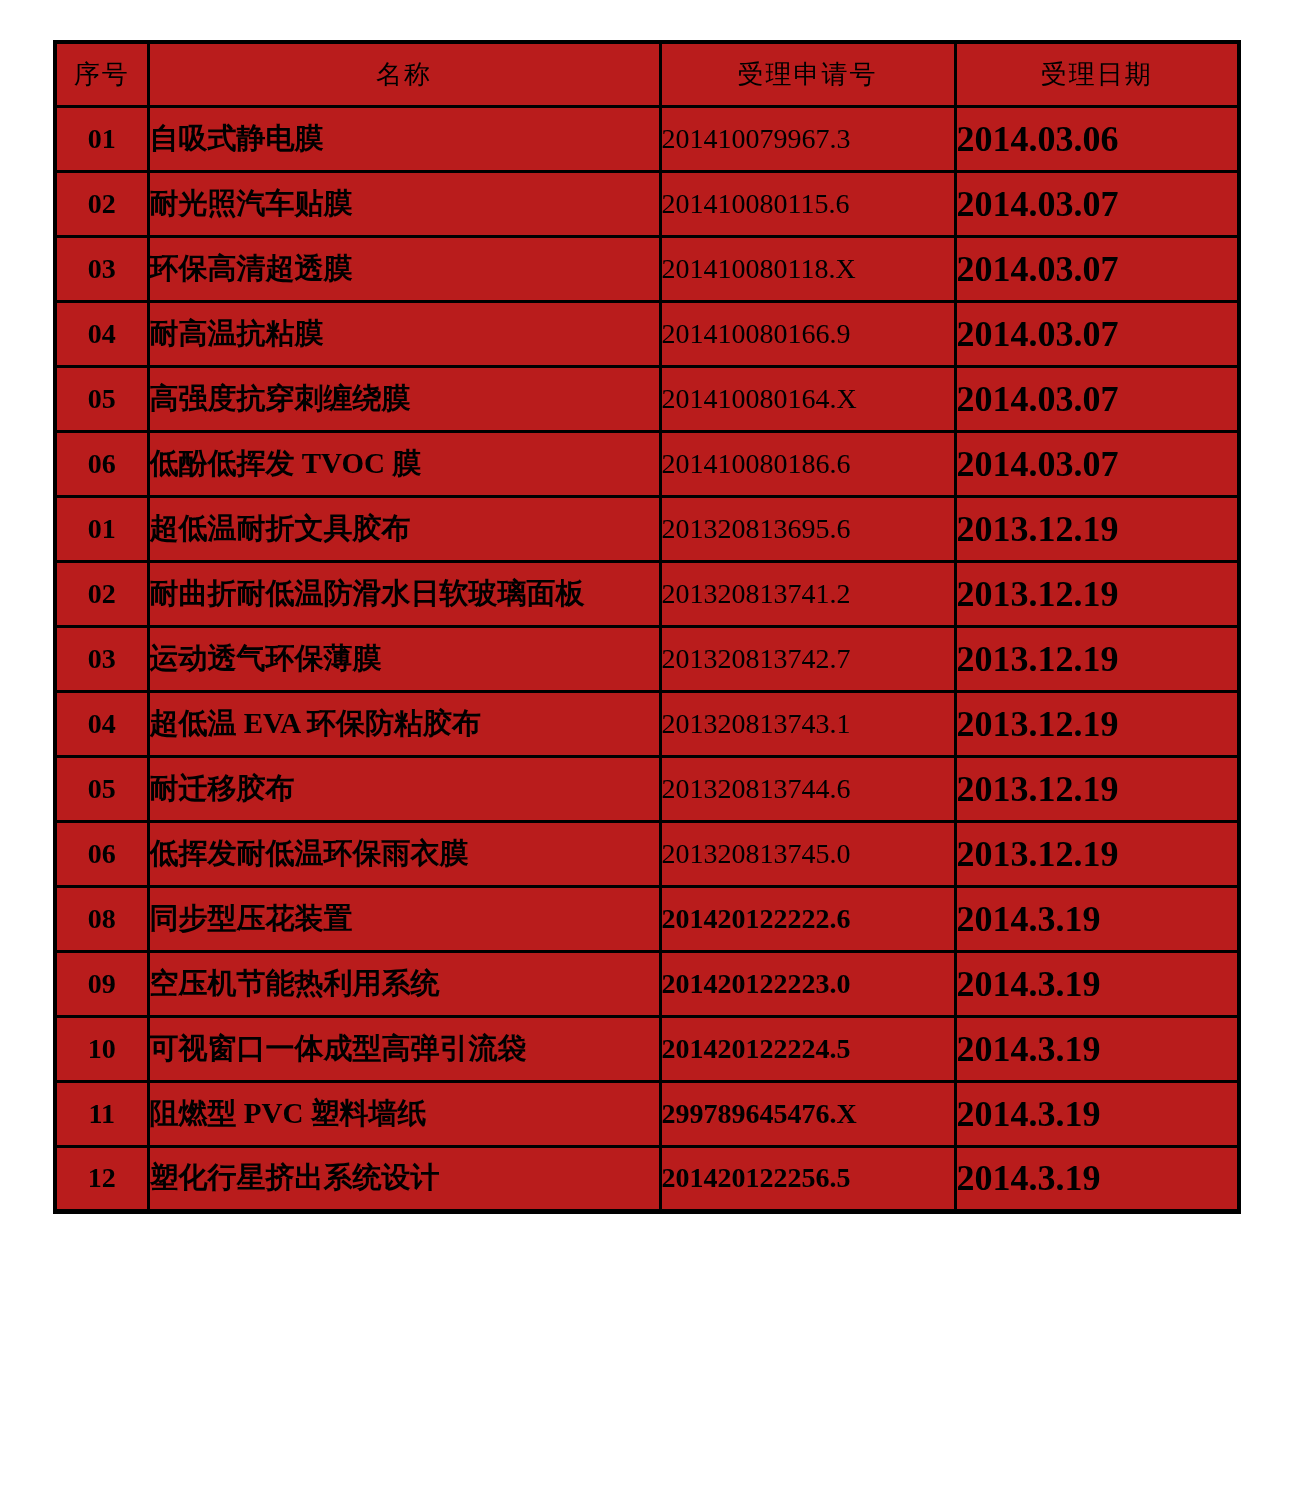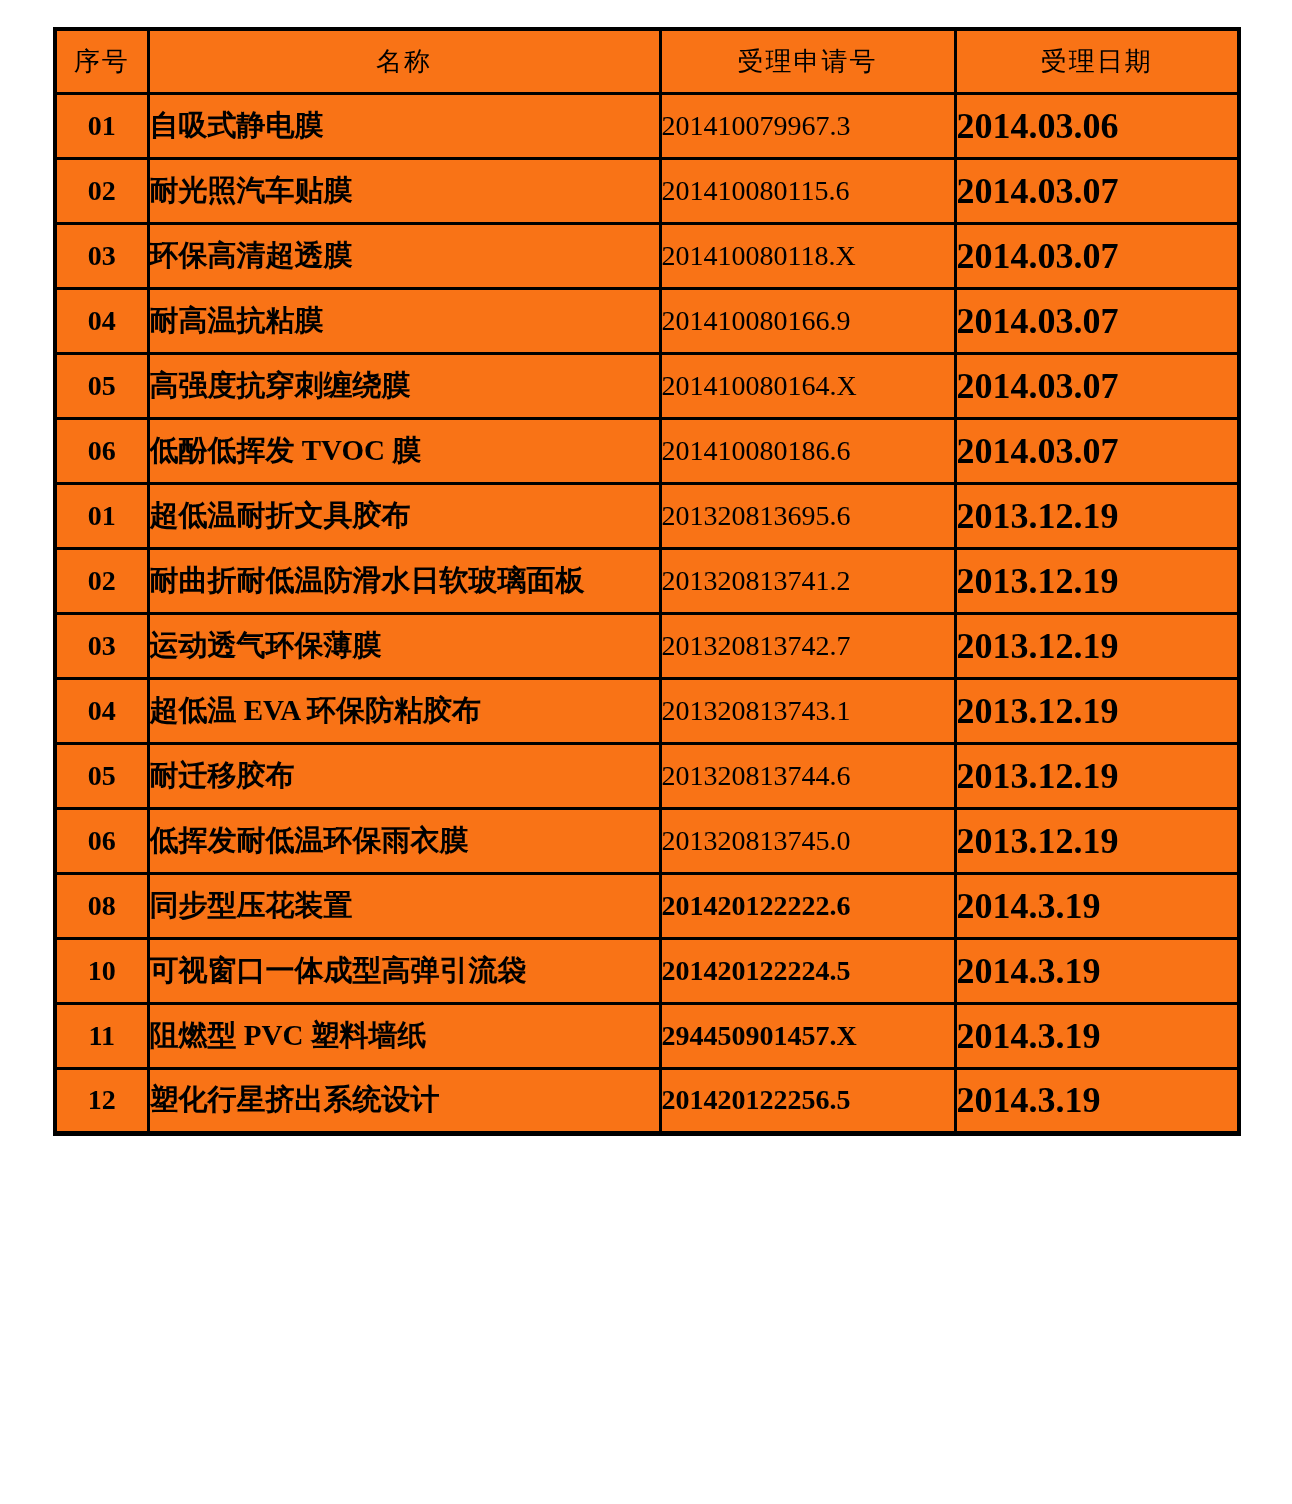--- a/index.html
+++ b/index.html
@@ -12,27 +12,27 @@
     width: 1292px;
     height: 1504px;
     background: #ffffff;
     overflow: hidden;
     font-family: "Liberation Serif", "DejaVu Serif", serif;
     color: #000000;
   }
   table.patent-table {
     position: absolute;
     left: 53px;
-    top: 27px;
+    top: 40px;
     width: 1184px;
     table-layout: fixed;
     border-collapse: collapse;
     border: 4px solid #000000;
     border-bottom-width: 5px;
-    background: #f97316;
+    background: #b91c1c;
   }
   table.patent-table th,
   table.patent-table td {
     border: 3px solid #000000;
     vertical-align: middle;
     overflow: hidden;
     white-space: nowrap;
     padding: 0;
   }
   tr.header-row {
@@ -175,29 +175,35 @@
           <td class="appno-cell">201320813745.0</td>
           <td class="date-cell">2013.12.19</td>
         </tr>
         <tr class="data-row">
           <td class="index-cell">08</td>
           <td class="name-cell">同步型压花装置</td>
           <td class="appno-cell bold">201420122222.6</td>
           <td class="date-cell">2014.3.19</td>
         </tr>
         <tr class="data-row">
+          <td class="index-cell">09</td>
+          <td class="name-cell">空压机节能热利用系统</td>
+          <td class="appno-cell bold">201420122223.0</td>
+          <td class="date-cell">2014.3.19</td>
+        </tr>
+        <tr class="data-row">
           <td class="index-cell">10</td>
           <td class="name-cell">可视窗口一体成型高弹引流袋</td>
           <td class="appno-cell bold">201420122224.5</td>
           <td class="date-cell">2014.3.19</td>
         </tr>
         <tr class="data-row">
           <td class="index-cell">11</td>
           <td class="name-cell">阻燃型 PVC 塑料墙纸</td>
-          <td class="appno-cell bold">294450901457.X</td>
+          <td class="appno-cell bold">299789645476.X</td>
           <td class="date-cell">2014.3.19</td>
         </tr>
         <tr class="data-row">
           <td class="index-cell">12</td>
           <td class="name-cell">塑化行星挤出系统设计</td>
           <td class="appno-cell bold">201420122256.5</td>
           <td class="date-cell">2014.3.19</td>
         </tr>
       </tbody>
   </table>

